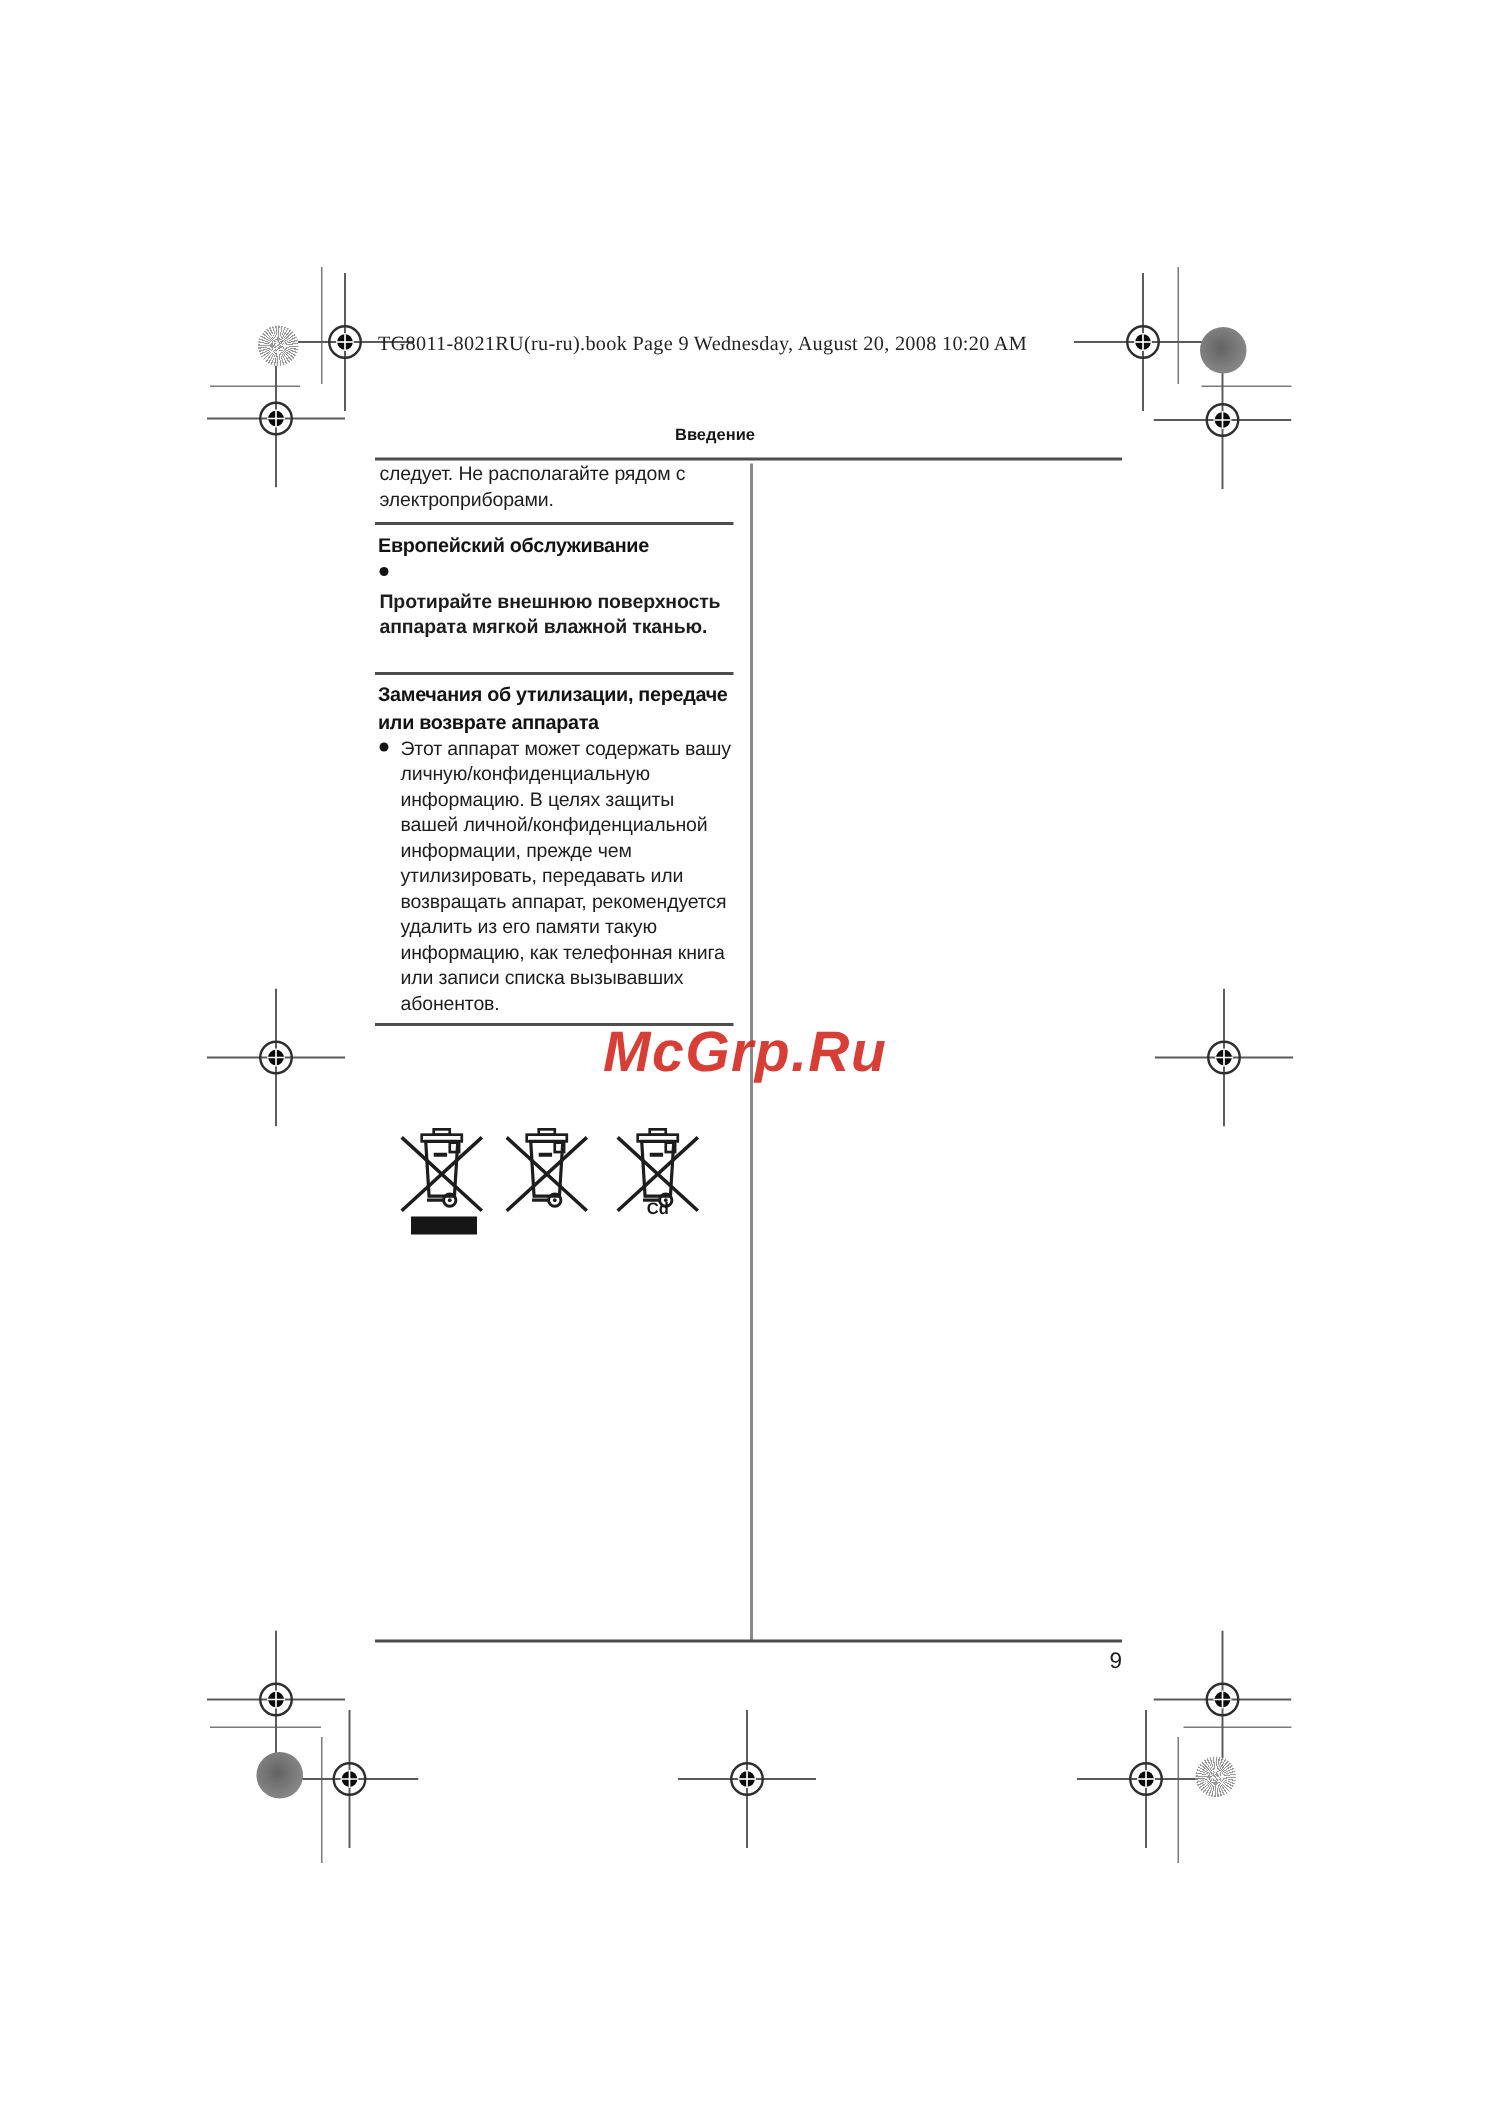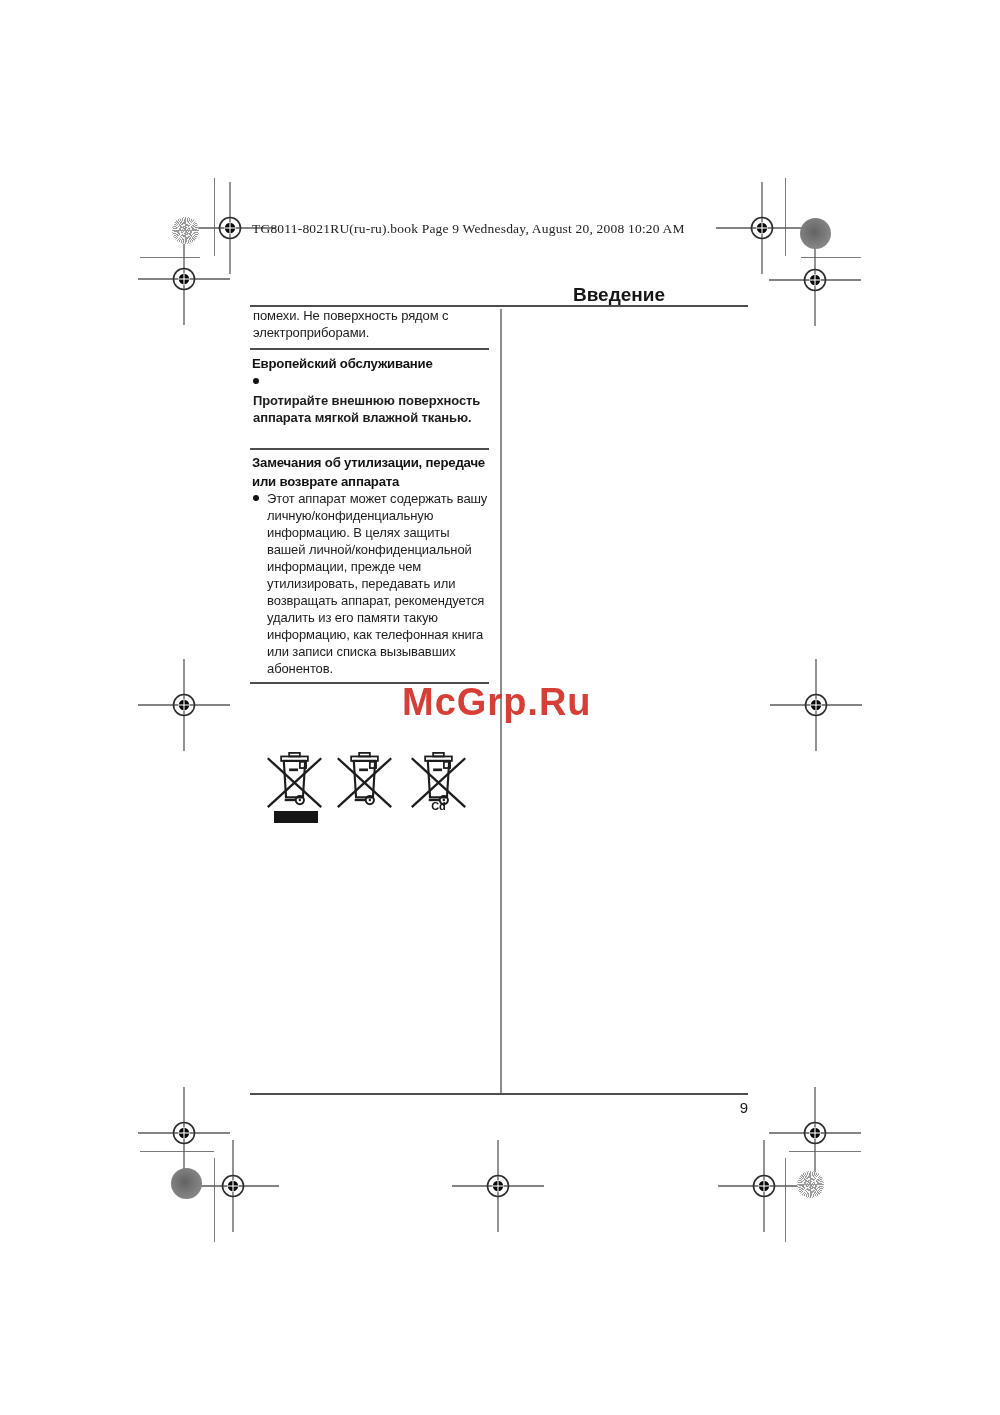--- a/index.html
+++ b/index.html
@@ -24,43 +24,43 @@
     width:31px;height:31px;
     background:radial-gradient(circle at 45% 45%, #636363 0%, #7f7f7f 55%, #949494 100%);
   }
   
   .header-line{
     position:absolute;left:252px;top:221px;
     font-family:"Liberation Serif","DejaVu Serif",serif;
     font-size:13.5px;letter-spacing:.2px;color:#242424;white-space:nowrap;
   }
   .chapter-title{
-    position:absolute;left:470px;top:284px;width:298px;text-align:center;
-    font-size:19px;font-weight:bold;color:#161616;
+    position:absolute;left:450px;top:284px;width:298px;text-align:left;
+    font-size:11px;font-weight:bold;color:#161616;
   }
   .rule{position:absolute;background:#4d4d4d;height:2px;}
   .col-divider{position:absolute;left:500px;top:309px;width:2px;height:785px;background:#8a8a8a;}
   .page-number{
     position:absolute;left:600px;top:1099px;width:148px;text-align:right;
     font-size:15px;color:#1a1a1a;
   }
   
   .tblock{position:absolute;left:253px;width:238px;font-size:13px;line-height:17px;letter-spacing:-.1px;}
   .sec-title{position:absolute;left:252px;width:250px;font-size:13.2px;line-height:18.5px;font-weight:bold;letter-spacing:-.2px;color:#131313;}
   .bullet{display:flex;gap:8px;margin-bottom:3px;}
   .bullet .dot{flex:none;width:6px;height:6px;border-radius:50%;background:#141414;margin-top:5px;}
   .bullet.bold{font-weight:bold;flex-direction:column;}
   
   .bin{position:absolute;width:57px;height:61px;}
   .black-bar{position:absolute;left:274px;top:811px;width:44px;height:12px;background:#161616;}
   .cd-label{position:absolute;left:410px;top:800px;width:57px;text-align:center;font-size:11px;font-weight:bold;color:#141414;}
   
   .watermark{
     position:absolute;left:402px;top:681px;z-index:6;
-    font-size:38px;font-weight:bold;
+    font-size:38px;font-weight:bold;font-style:italic;
     color:#d2241a;opacity:.88;letter-spacing:1px;white-space:nowrap;
   }
 </style>
 </head>
 <body>
 
 <svg width="0" height="0" style="position:absolute">
   <defs>
     <g id="reg-target">
       <line x1="0" y1="46" x2="92" y2="46" stroke="#5a5a5a" stroke-width="1.3"></line>
@@ -135,21 +135,21 @@
   <div class="graycircle halftone" style="left:171px;top:1168px"></div>
   <div class="graycircle sunburst" style="left:797px;top:1171px"></div>
 
   <div class="header-line">TG8011-8021RU(ru-ru).book  Page 9  Wednesday, August 20, 2008  10:20 AM</div>
   <div class="chapter-title">Введение</div>
   <div class="rule" style="left:250px;top:305px;width:498px"></div>
   <div class="col-divider"></div>
   <div class="rule" style="left:250px;top:1093px;width:498px"></div>
   <div class="page-number">9</div>
 
-  <div class="tblock" style="top:307px">помехи. Не поверхность рядом с электроприборами.</div>
+  <div class="tblock" style="top:307px">следует. Не располагайте рядом с электроприборами.</div>
 
   <div class="rule" style="left:250px;top:348px;width:239px"></div>
   <div class="sec-title" style="top:355px">Европейский обслуживание</div>
 
   <div class="tblock" style="top:373px">
     <div class="bullet bold">
       <span class="dot"></span>
       <span>Протирайте внешнюю поверхность аппарата мягкой влажной тканью.</span>
     </div>
   </div>

